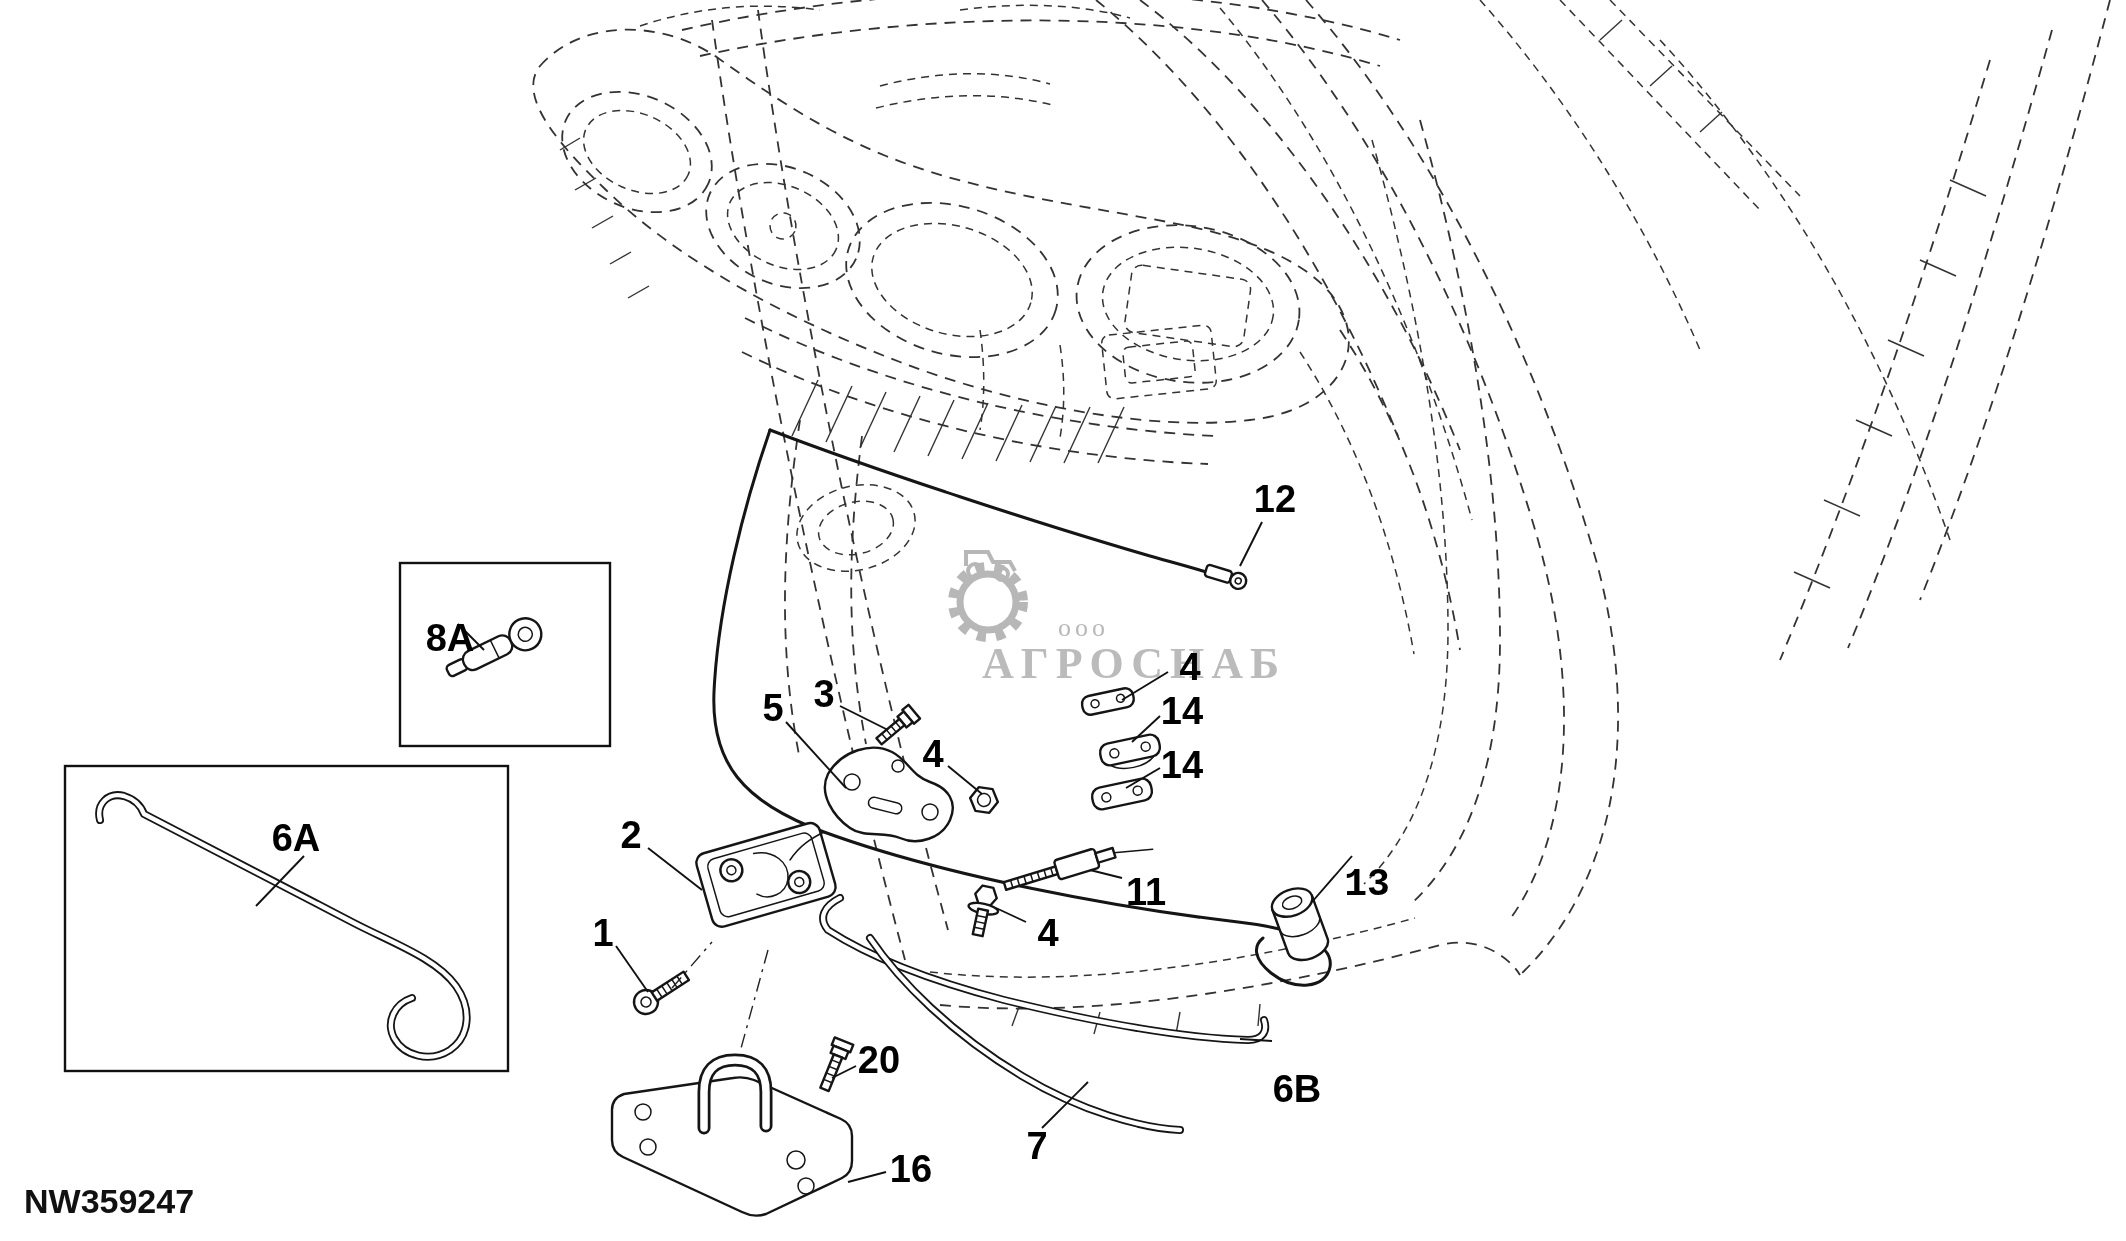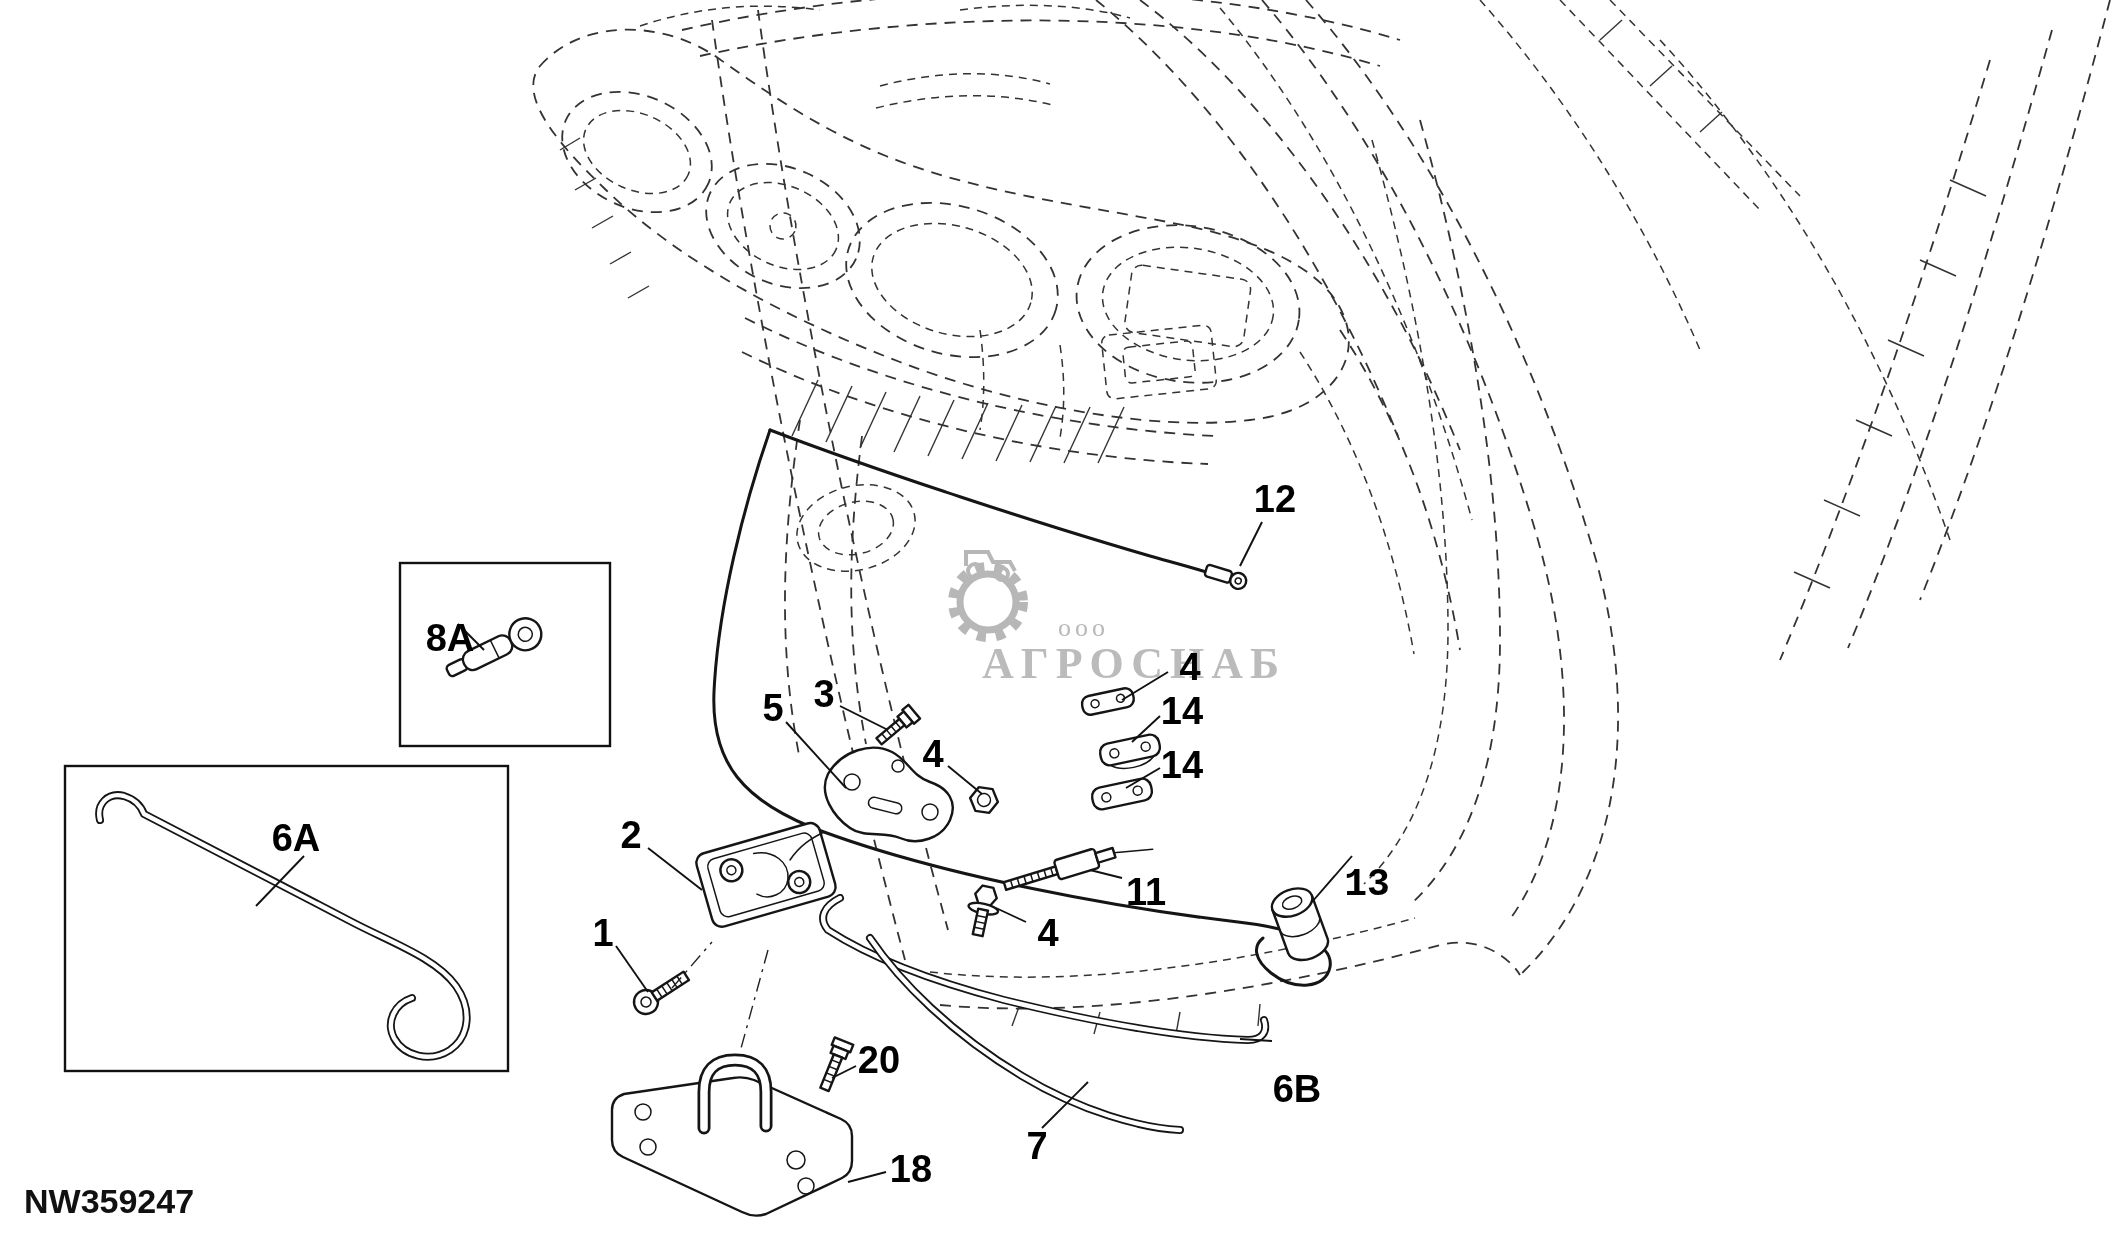--- a/index.html
+++ b/index.html
@@ -354,18 +354,18 @@
       <div class="callout" style="left: 1297px; top: 1041px; margin-top: 48px;">6B</div>
       <div class="callout" style="left: 1037px; top: 1146px;">7</div>
       <div class="callout" style="left: 450px; top: 606px; margin-top: 32px;">8A</div>
       <div class="callout" style="left: 1048px; top: 933px;">4</div>
       <div class="callout" style="left: 1146px; top: 892px;">11</div>
       <div class="callout" style="left: 1275px; top: 499px; text-align: right;">12</div>
       <div class="callout" style="left: 1367px; top: 884px; font-family: Liberation Mono, monospace;">13</div>
       <div class="callout" style="left: 1182px; top: 711px;">14</div>
       <div class="callout" style="left: 1182px; top: 765px;">14</div>
       <div class="callout" style="left: 879px; top: 1060px;">20</div>
-      <div class="callout" style="left: 911px; top: 1169px;">18</div>
+      <div class="callout" style="left: 911px; top: 1169px;">16</div>
     </div>
 
 <div class="drawing-id">NW359247</div>
 
 </div>
 
 </body></html>

